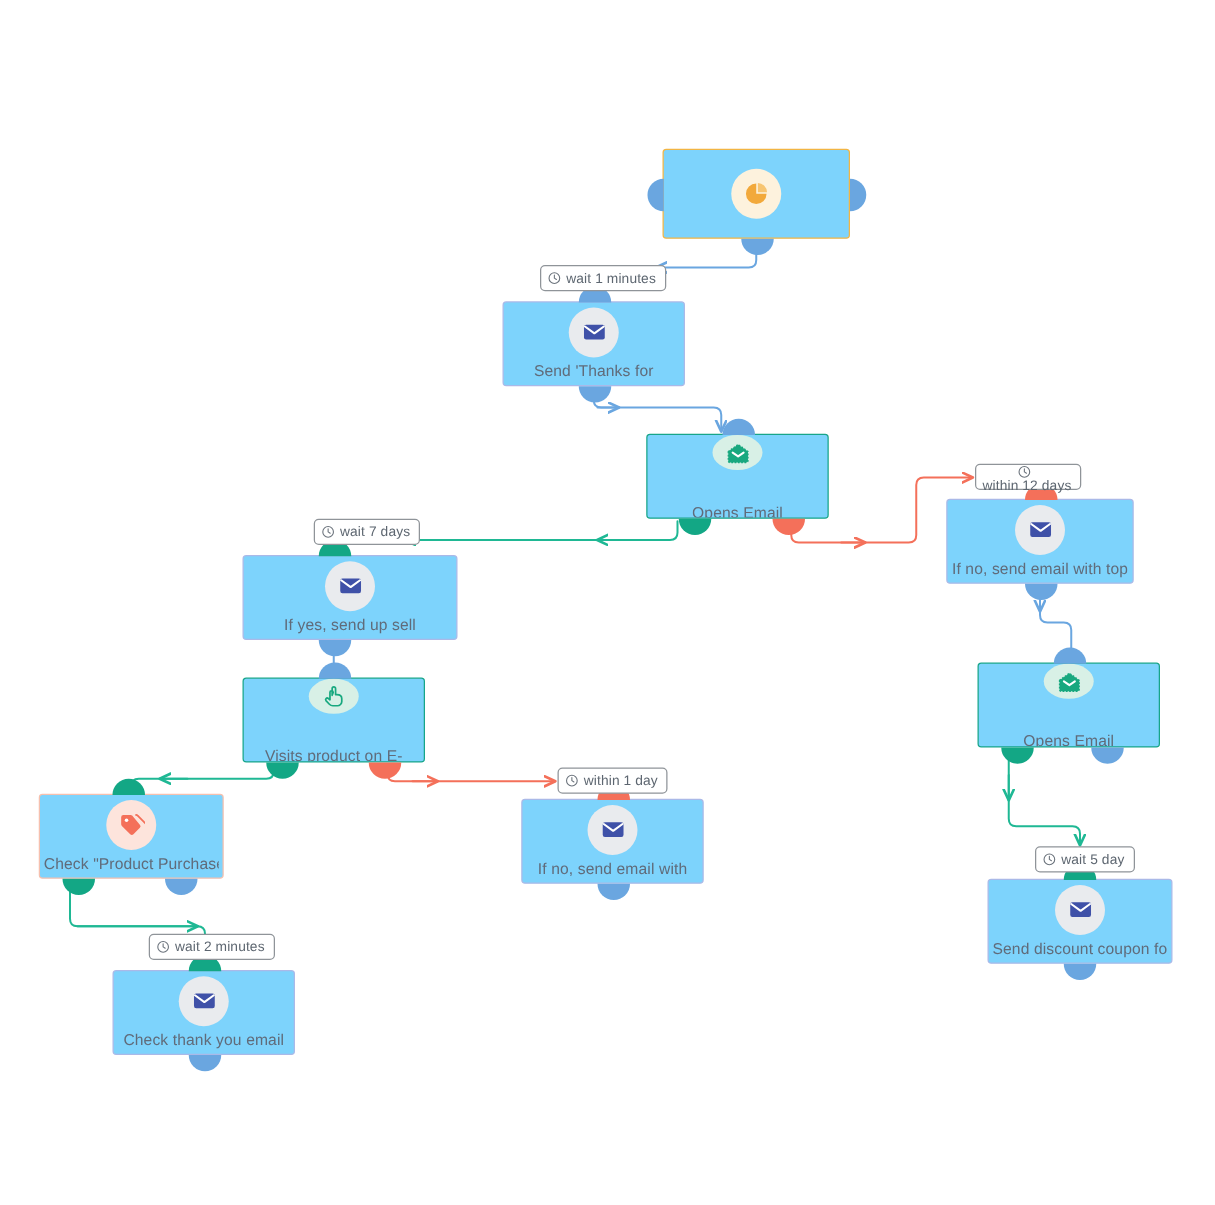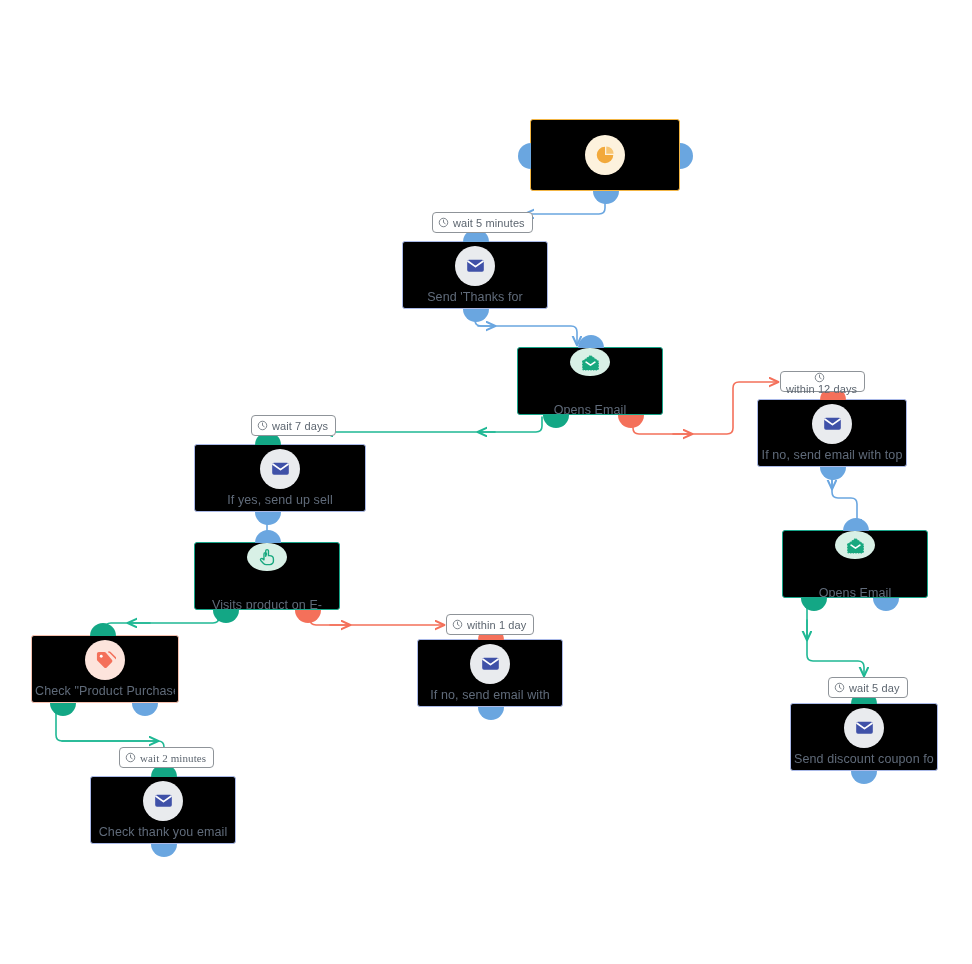--- a/index.html
+++ b/index.html
@@ -24,21 +24,21 @@
     position: absolute;
     left: 0;
     top: 0;
     width: 972px;
     height: 964px;
     pointer-events: none;
   }
   .node {
     position: absolute;
     box-sizing: border-box;
-    background: #000000;
+    background: #7dd3fc;
     border-radius: 3px;
     display: flex;
     flex-direction: column;
     align-items: center;
     justify-content: center;
   }
   .node-icon {
     width: 40px;
     height: 40px;
     border-radius: 50%;
@@ -311,21 +311,21 @@
       </div>
     </div>
   <div id="labels-layer">
       <div class="wire-label" style="left: 432px; top: 212px;">
         <span class="clock">
           <svg width="11" height="11" viewBox="0 0 24 24">
             <circle cx="12" cy="12" r="9.3" fill="none" stroke="#6b737c" stroke-width="1.9"></circle>
             <path d="M12 6.6V12l3.6 2.4" fill="none" stroke="#6b737c" stroke-width="1.9" stroke-linecap="round" stroke-linejoin="round"></path>
           </svg>
         </span>
-        <span>wait 5 minutes</span>
+        <span>wait 1 minutes</span>
       </div>
       <div class="wire-label" style="left: 780px; top: 371px; flex-direction: column;">
         <span class="clock">
           <svg width="11" height="11" viewBox="0 0 24 24">
             <circle cx="12" cy="12" r="9.3" fill="none" stroke="#6b737c" stroke-width="1.9"></circle>
             <path d="M12 6.6V12l3.6 2.4" fill="none" stroke="#6b737c" stroke-width="1.9" stroke-linecap="round" stroke-linejoin="round"></path>
           </svg>
         </span>
         <span>within 12 days</span>
       </div>
@@ -349,21 +349,21 @@
       </div>
       <div class="wire-label" style="left: 828px; top: 677px;">
         <span class="clock">
           <svg width="11" height="11" viewBox="0 0 24 24">
             <circle cx="12" cy="12" r="9.3" fill="none" stroke="#6b737c" stroke-width="1.9"></circle>
             <path d="M12 6.6V12l3.6 2.4" fill="none" stroke="#6b737c" stroke-width="1.9" stroke-linecap="round" stroke-linejoin="round"></path>
           </svg>
         </span>
         <span>wait 5 day</span>
       </div>
-      <div class="wire-label" style="left: 119px; top: 747px; font-family: Liberation Serif, serif;">
+      <div class="wire-label" style="left: 119px; top: 747px;">
         <span class="clock">
           <svg width="11" height="11" viewBox="0 0 24 24">
             <circle cx="12" cy="12" r="9.3" fill="none" stroke="#6b737c" stroke-width="1.9"></circle>
             <path d="M12 6.6V12l3.6 2.4" fill="none" stroke="#6b737c" stroke-width="1.9" stroke-linecap="round" stroke-linejoin="round"></path>
           </svg>
         </span>
         <span>wait 2 minutes</span>
       </div>
     </div>
 

